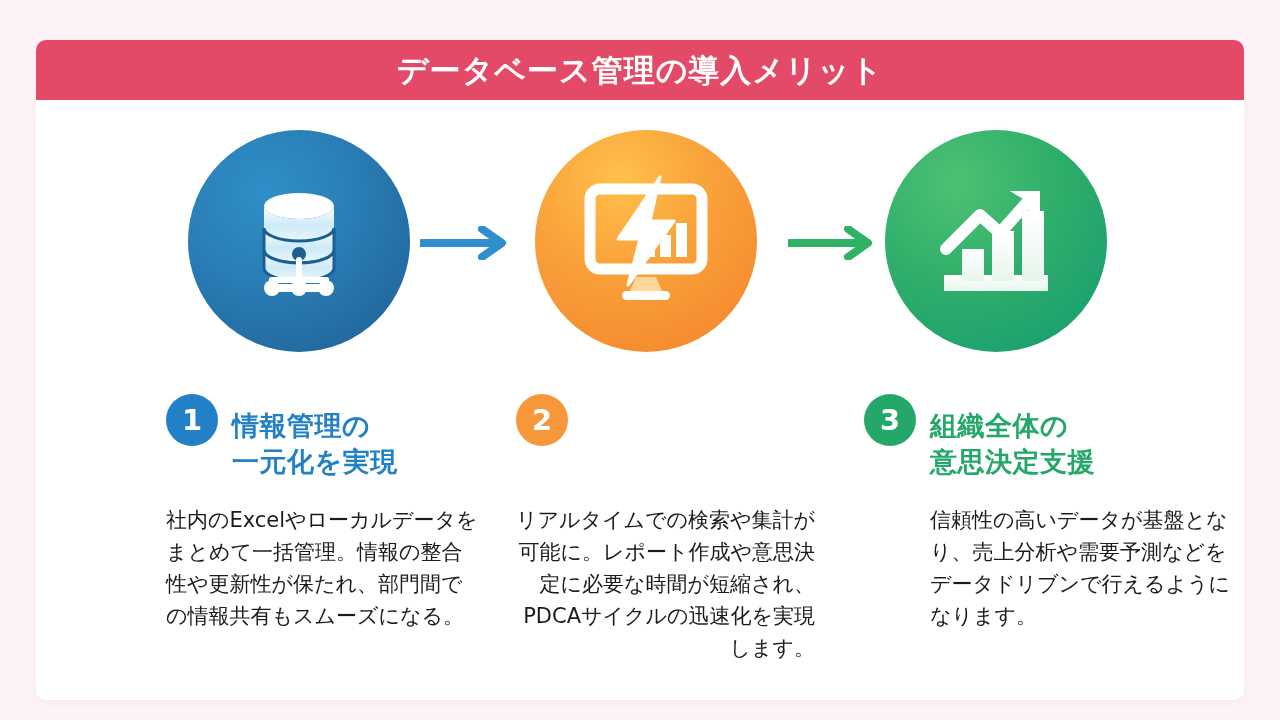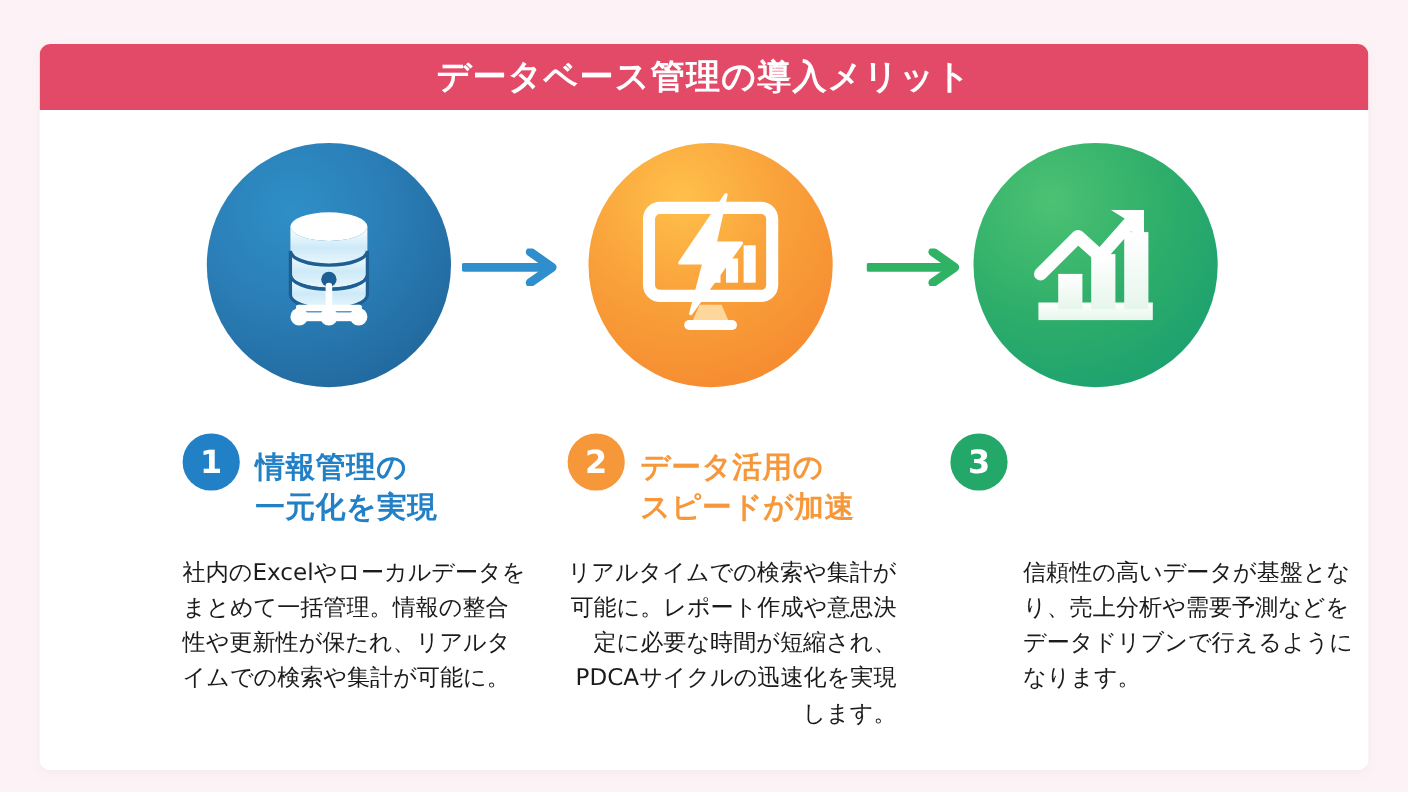--- a/index.html
+++ b/index.html
@@ -229,29 +229,29 @@
       </div>
 
       <div class="head-row">
         <div class="head-block h1">
           <div class="badge b1">1</div>
           <div class="head-text t1">情報管理の
 一元化を実現</div>
         </div>
         <div class="head-block h2">
           <div class="badge b2">2</div>
-          <div class="head-text t2">データ活用の
-スピードが加速</div>
         </div>
         <div class="head-block h3">
           <div class="badge b3">3</div>
+          <div class="head-text t3">組織全体の
+意思決定支援</div>
         </div>
       </div>
 
       <div class="desc-row">
-        <div class="desc d1">社内のExcelやローカルデータをまとめて一括管理。情報の整合性や更新性が保たれ、リアルタイムでの検索や集計が可能に。</div>
+        <div class="desc d1">社内のExcelやローカルデータをまとめて一括管理。情報の整合性や更新性が保たれ、部門間での情報共有もスムーズになる。</div>
         <div class="desc d2">リアルタイムでの検索や集計が可能に。レポート作成や意思決定に必要な時間が短縮され、PDCAサイクルの迅速化を実現します。</div>
         <div class="desc d3">信頼性の高いデータが基盤となり、売上分析や需要予測などをデータドリブンで行えるようになります。</div>
       </div>
 
     </div>
   </div>
 </div>
 
 </body></html>

